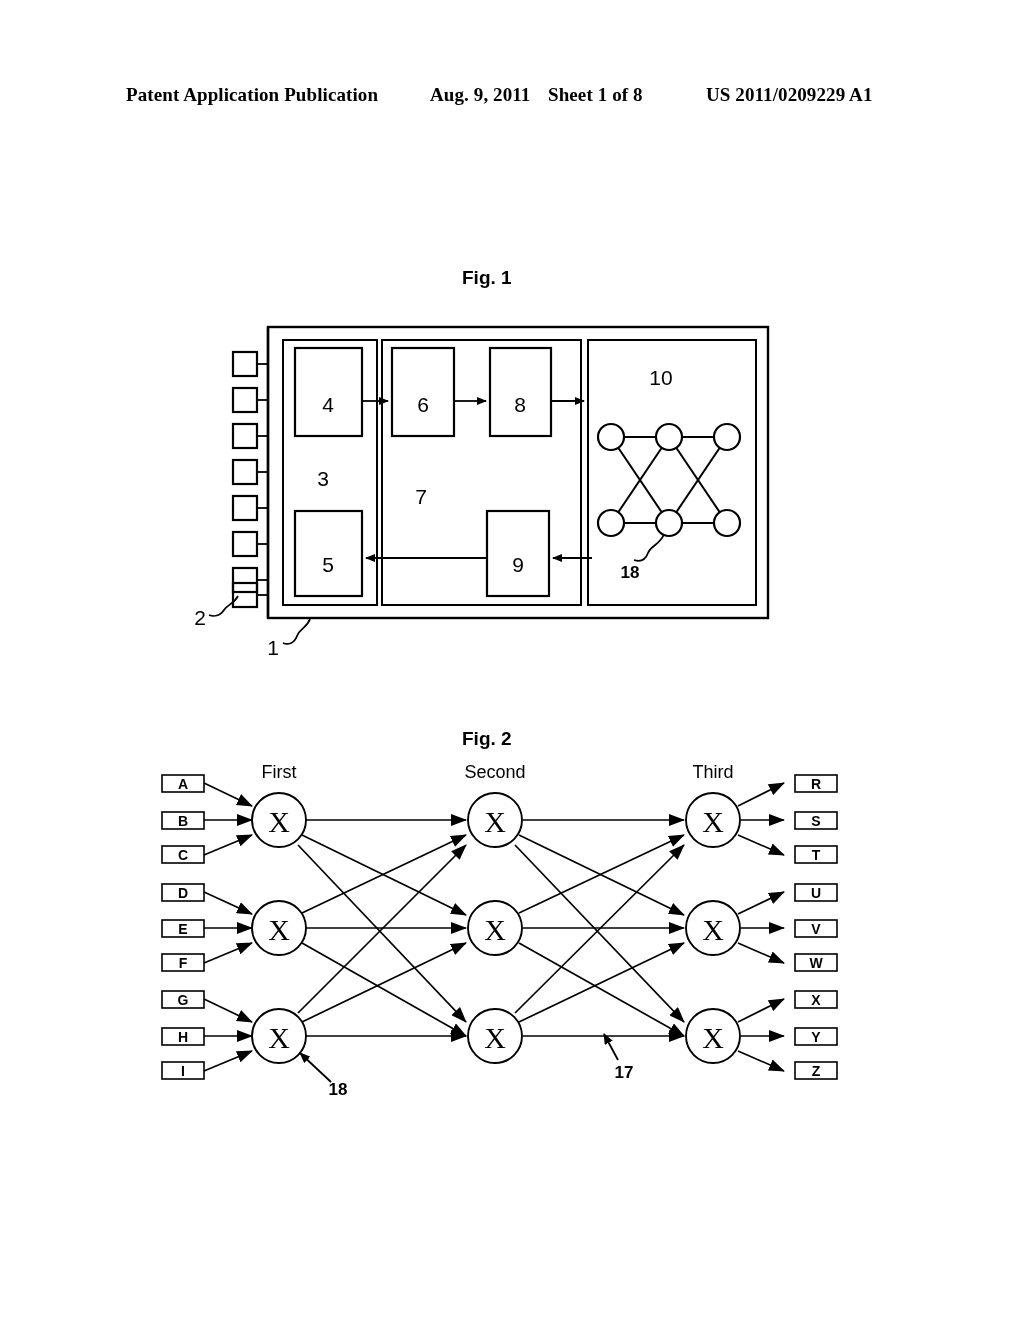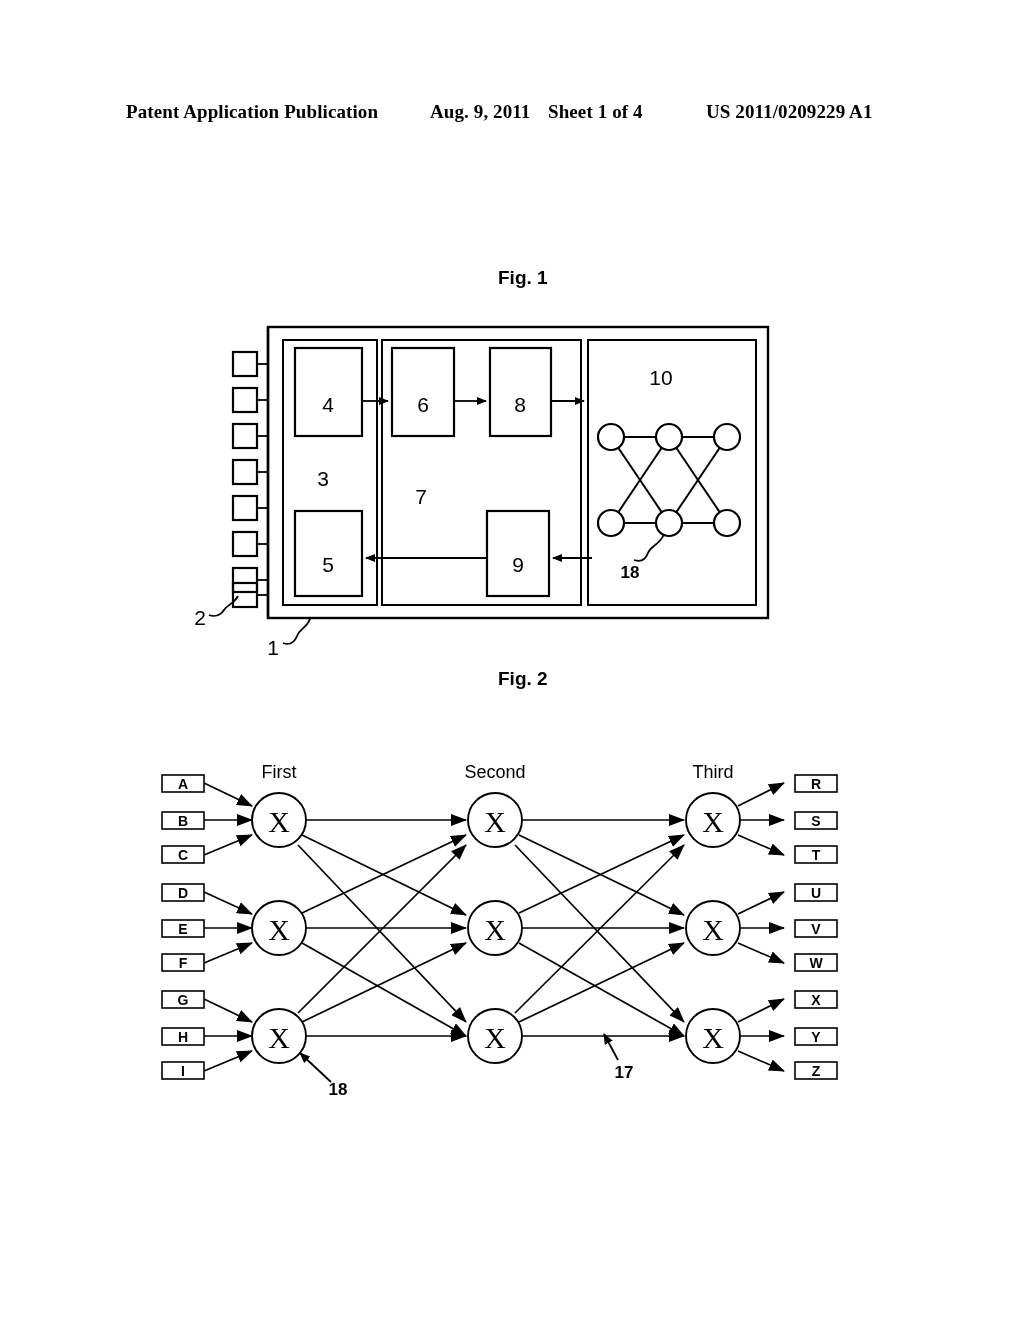--- a/index.html
+++ b/index.html
@@ -12,21 +12,21 @@
     height: 1320px;
     position: relative;
     font-family: "Liberation Serif", serif;
     color: #000000;
     overflow: hidden;
   }
 
   
   #page-header {
     position: absolute;
-    top: 101px;
+    top: 84px;
     left: 0;
     width: 1024px;
     height: 34px;
     font-family: "Liberation Serif", serif;
     font-weight: bold;
     font-size: 19px;
     letter-spacing: 0.1px;
   }
   #page-header .hdr-cell {
     position: absolute;
@@ -38,24 +38,23 @@
   #hdr-sheet { left: 548px; }
   #hdr-num   { left: 706px; }
 
   
   .fig-caption {
     position: absolute;
     font-family: "Liberation Sans", sans-serif;
     font-weight: bold;
     font-size: 19px;
     white-space: nowrap;
-    margin-left: 36px;
   }
   #fig1-caption { left: 462px; top: 267px; }
-  #fig2-caption { left: 462px; top: 668px; }
+  #fig2-caption { left: 462px; top: 728px; }
 
   
   .fig-svg {
     position: absolute;
     display: block;
   }
   #fig1-svg { left: 0; top: 0; }
   #fig2-svg { left: 0; top: 0; }
 
   svg text {
@@ -85,21 +84,21 @@
     font-family: "Liberation Serif", serif;
     font-size: 30px;
   }
 </style>
 </head>
 <body>
 
 <div id="page-header">
   <span class="hdr-cell" id="hdr-pub">Patent Application Publication</span>
   <span class="hdr-cell" id="hdr-date">Aug. 9, 2011</span>
-  <span class="hdr-cell" id="hdr-sheet">Sheet 1 of 4</span>
+  <span class="hdr-cell" id="hdr-sheet">Sheet 1 of 8</span>
   <span class="hdr-cell" id="hdr-num">US 2011/0209229 A1</span>
 </div>
 
 <div class="fig-caption" id="fig1-caption">Fig. 1</div>
 
 <svg class="fig-svg" id="fig1-svg" width="1024" height="700" viewBox="0 0 1024 700">
   <defs>
     <marker id="arrowR" markerWidth="10" markerHeight="8" refX="9" refY="4" orient="auto" markerUnits="userSpaceOnUse">
       <path d="M0,0 L10,4 L0,8 Z" fill="#000"></path>
     </marker>

